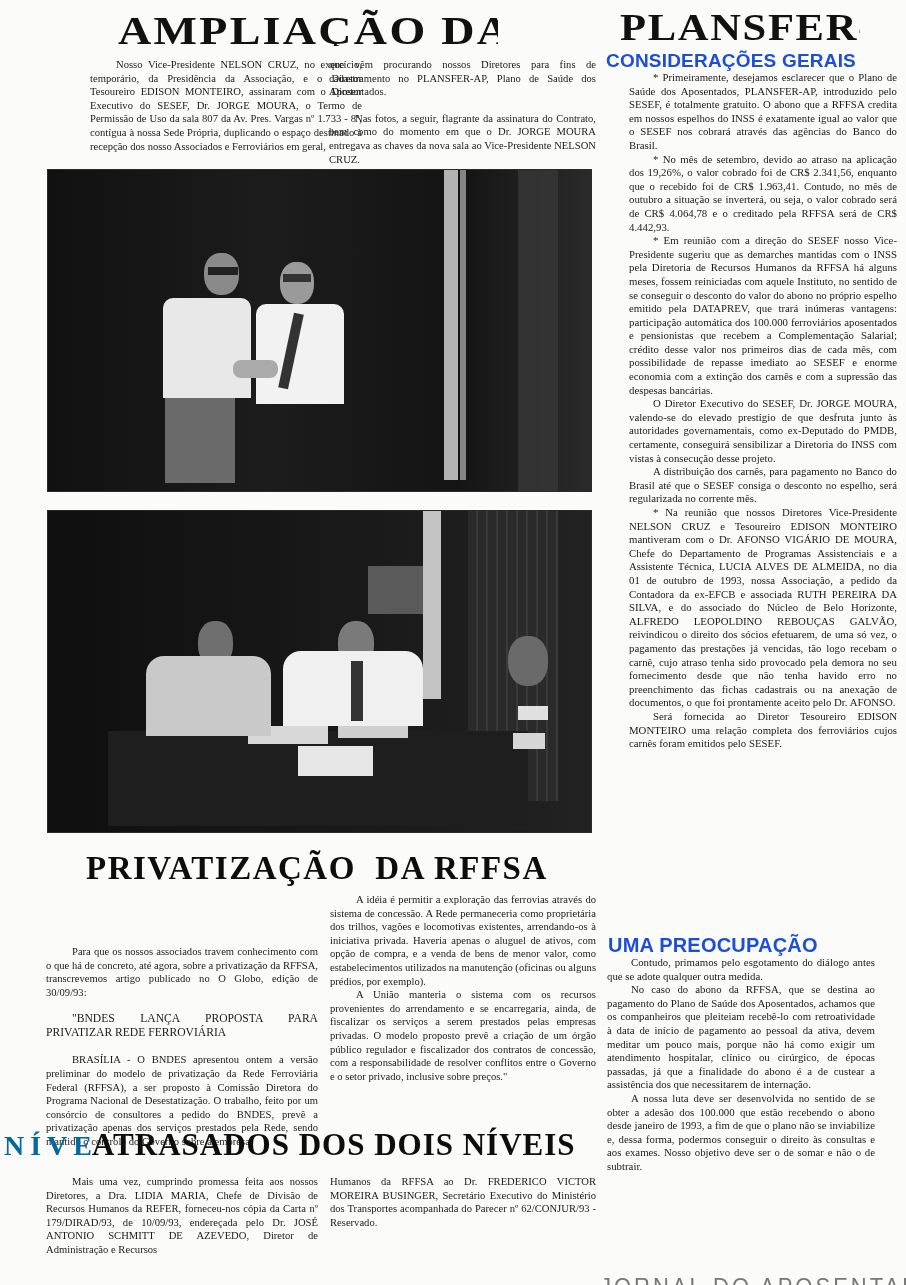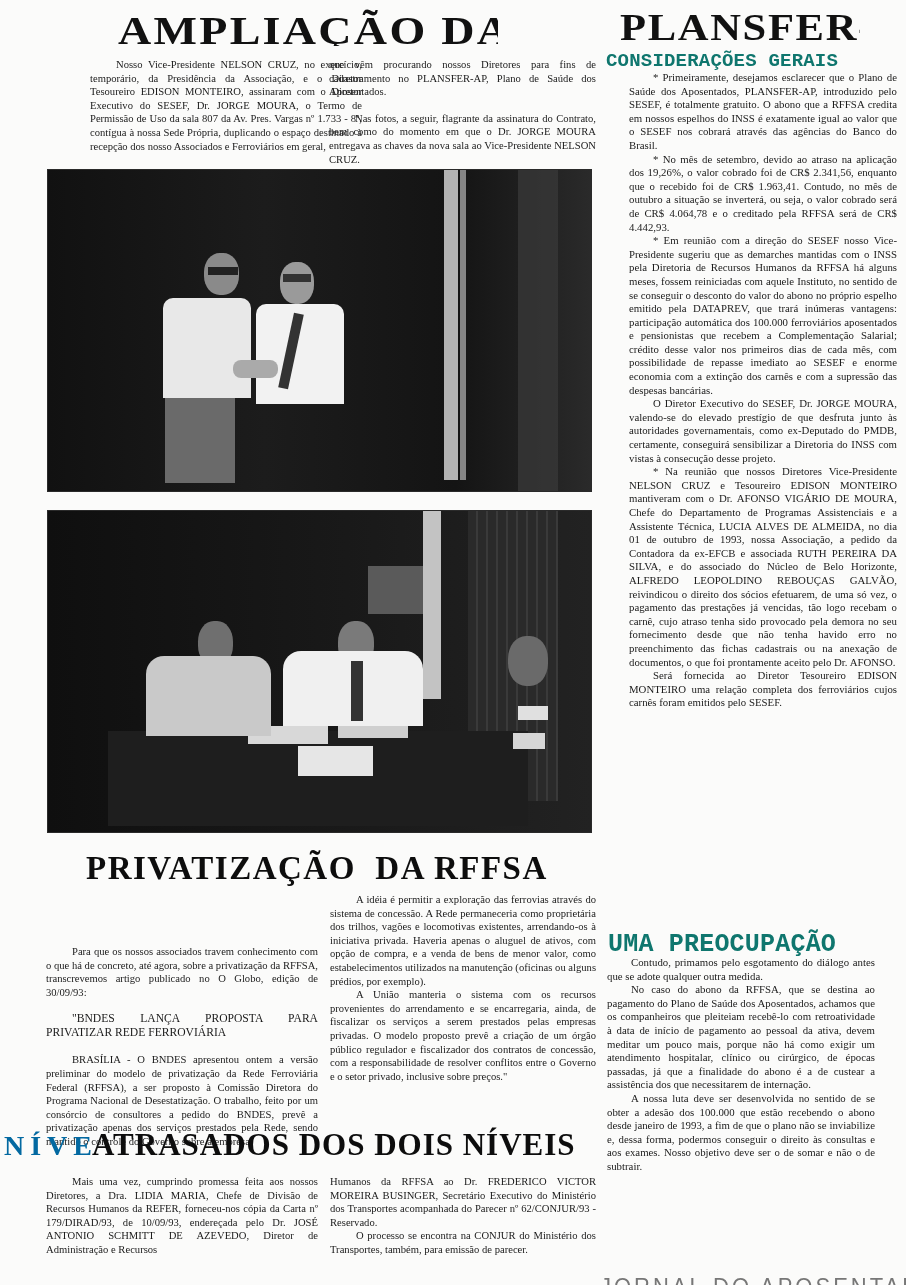--- a/index.html
+++ b/index.html
@@ -15,21 +15,21 @@
 
   p.txt {
     font-size: 10.6px; line-height: 13.6px; text-align: justify; text-indent: 26px;
   }
   p.txt.noind { text-indent: 0; }
   p.gap { margin-top: 13px; }
 
   .col-right p.txt { font-size: 10.8px; line-height: 13.6px; text-indent: 24px; }
 
   .h-section {
-    font-family: Liberation Mono, monospace; font-weight: bold; color: #0f766e;
+    font-family: Liberation Sans, sans-serif; font-weight: bold; color: #1d4ed8;
     font-size: 19px; line-height: 20px; letter-spacing: 0.2px; white-space: nowrap;
   }
   .h-big {
     font-family: "Liberation Serif", serif; font-weight: bold; color: #0d0d0d;
     font-size: 33px; letter-spacing: 1.5px; white-space: nowrap; line-height: 1;
   }
 
   .photo {
     position: absolute; background: #151515; overflow: hidden;
     border: 1px solid #2a2a2a;
@@ -112,25 +112,26 @@
   <div class="abs cut-title" style="left:620px; top:0; width:240px; height:40px;">
     <span style="font-size:38px; letter-spacing:1.5px; margin-top:8px; transform:scaleX(1.12); transform-origin:left;">PLANSFER-AP</span>
   </div>
   <div class="abs h-section" style="left:606px; top:51px;">CONSIDERAÇÕES GERAIS</div>
 
   <div class="abs" style="left:629px; top:71px; width:268px;">
     <p class="txt">* Primeiramente, desejamos esclarecer que o Plano de Saúde dos Aposentados, PLANSFER-AP, introduzido pelo SESEF, é totalmente gratuito. O abono que a RFFSA credita em nossos espelhos do INSS é exatamente igual ao valor que o SESEF nos cobrará através das agências do Banco do Brasil.</p>
     <p class="txt">* No mês de setembro, devido ao atraso na aplicação dos 19,26%, o valor cobrado foi de CR$ 2.341,56, enquanto que o recebido foi de CR$ 1.963,41. Contudo, no mês de outubro a situação se inverterá, ou seja, o valor cobrado será de CR$ 4.064,78 e o creditado pela RFFSA será de CR$ 4.442,93.</p>
     <p class="txt">* Em reunião com a direção do SESEF nosso Vice-Presidente sugeriu que as demarches mantidas com o INSS pela Diretoria de Recursos Humanos da RFFSA há alguns meses, fossem reiniciadas com aquele Instituto, no sentido de se conseguir o desconto do valor do abono no próprio espelho emitido pela DATAPREV, que trará inúmeras vantagens: participação automática dos 100.000 ferroviários aposentados e pensionistas que recebem a Complementação Salarial; crédito desse valor nos primeiros dias de cada mês, com possibilidade de repasse imediato ao SESEF e enorme economia com a extinção dos carnês e com a supressão das despesas bancárias.</p>
     <p class="txt">O Diretor Executivo do SESEF, Dr. JORGE MOURA, valendo-se do elevado prestígio de que desfruta junto às autoridades governamentais, como ex-Deputado do PMDB, certamente, conseguirá sensibilizar a Diretoria do INSS com vistas à consecução desse projeto.</p>
+    <p class="txt">A distribuição dos carnês, para pagamento no Banco do Brasil até que o SESEF consiga o desconto no espelho, será regularizada no corrente mês.</p>
     <p class="txt">* Na reunião que nossos Diretores Vice-Presidente NELSON CRUZ e Tesoureiro EDISON MONTEIRO mantiveram com o Dr. AFONSO VIGÁRIO DE MOURA, Chefe do Departamento de Programas Assistenciais e a Assistente Técnica, LUCIA ALVES DE ALMEIDA, no dia 01 de outubro de 1993, nossa Associação, a pedido da Contadora da ex-EFCB e associada RUTH PEREIRA DA SILVA, e do associado do Núcleo de Belo Horizonte, ALFREDO LEOPOLDINO REBOUÇAS GALVÃO, reivindicou o direito dos sócios efetuarem, de uma só vez, o pagamento das prestações já vencidas, tão logo recebam o carnê, cujo atraso tenha sido provocado pela demora no seu fornecimento desde que não tenha havido erro no preenchimento das fichas cadastrais ou na anexação de documentos, o que foi prontamente aceito pelo Dr. AFONSO.</p>
     <p class="txt">Será fornecida ao Diretor Tesoureiro EDISON MONTEIRO uma relação completa dos ferroviários cujos carnês foram emitidos pelo SESEF.</p>
   </div>
 
-  <div class="abs h-section" style="left:608px; top:935px; font-size:25px;">UMA PREOCUPAÇÃO</div>
+  <div class="abs h-section" style="left:608px; top:935px; font-size:20px;">UMA PREOCUPAÇÃO</div>
   <div class="abs" style="left:607px; top:956px; width:268px;">
     <p class="txt">Contudo, primamos pelo esgotamento do diálogo antes que se adote qualquer outra medida.</p>
     <p class="txt">No caso do abono da RFFSA, que se destina ao pagamento do Plano de Saúde dos Aposentados, achamos que os companheiros que pleiteiam recebê-lo com retroatividade à data de início de pagamento ao pessoal da ativa, devem meditar um pouco mais, porque não há como exigir um atendimento hospitalar, clínico ou cirúrgico, de épocas passadas, já que a finalidade do abono é a de custear a assistência dos que necessitarem de internação.</p>
     <p class="txt">A nossa luta deve ser desenvolvida no sentido de se obter a adesão dos 100.000 que estão recebendo o abono desde janeiro de 1993, a fim de que o plano não se inviabilize e, dessa forma, podermos conseguir o direito às consultas e aos exames. Nosso objetivo deve ser o de somar e não o de subtrair.</p>
   </div>
 </section>
 
 <section>
   <div class="abs h-big" style="left:86px; top:852px; white-space:pre;font-family:Liberation Serif, serif;">PRIVATIZAÇÃO  DA RFFSA</div>
 
@@ -147,19 +148,18 @@
 
 <section>
   <div class="ghost-bleed" style="left:4px; top:1130px;">NÍVE</div>
   <div class="abs h-big" style="left:92px; top:1129px; font-size:31px; letter-spacing:1px;">ATRASADOS DOS DOIS NÍVEIS</div>
 
   <div class="abs" style="left:46px; top:1175px; width:272px;">
     <p class="txt">Mais uma vez, cumprindo promessa feita aos nossos Diretores, a Dra. LIDIA MARIA, Chefe de Divisão de Recursos Humanos da REFER, forneceu-nos cópia da Carta nº 179/DIRAD/93, de 10/09/93, endereçada pelo Dr. JOSÉ ANTONIO SCHMITT DE AZEVEDO, Diretor de Administração e Recursos</p>
   </div>
   <div class="abs" style="left:330px; top:1175px; width:266px;">
     <p class="txt noind">Humanos da RFFSA ao Dr. FREDERICO VICTOR MOREIRA BUSINGER, Secretário Executivo do Ministério dos Transportes acompanhada do Parecer nº 62/CONJUR/93 - Reservado.</p>
-    <p class="txt">O processo se encontra na CONJUR do Ministério dos Transportes, também, para emissão de parecer.</p>
   </div>
 </section>
 
 <div class="footer">
   <span>JORNAL DO APOSENTADO - Página 3</span>
 </div>
 
 </body></html>

